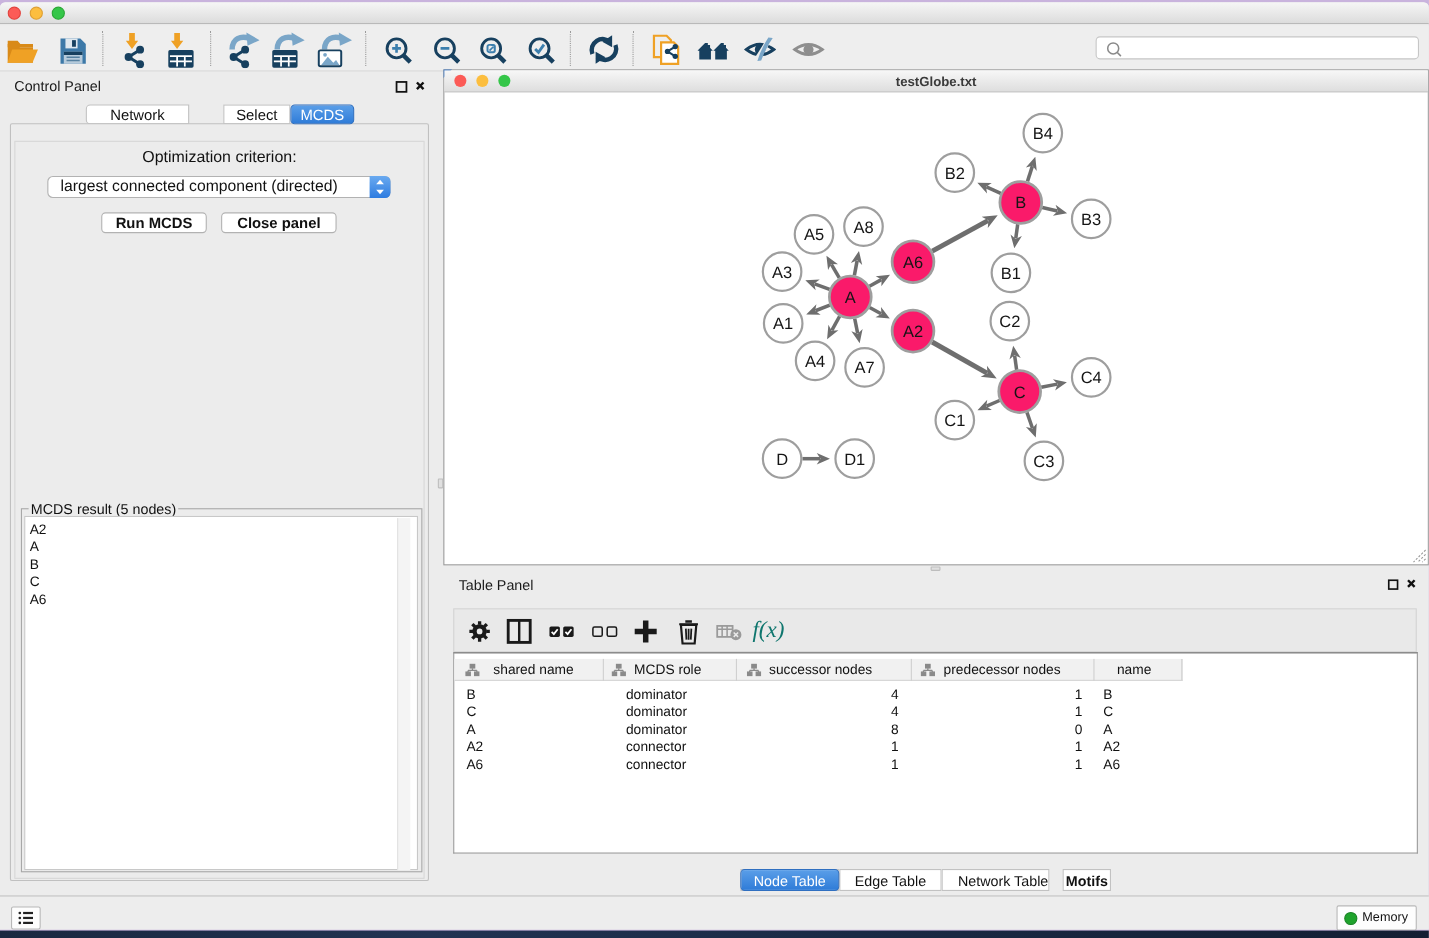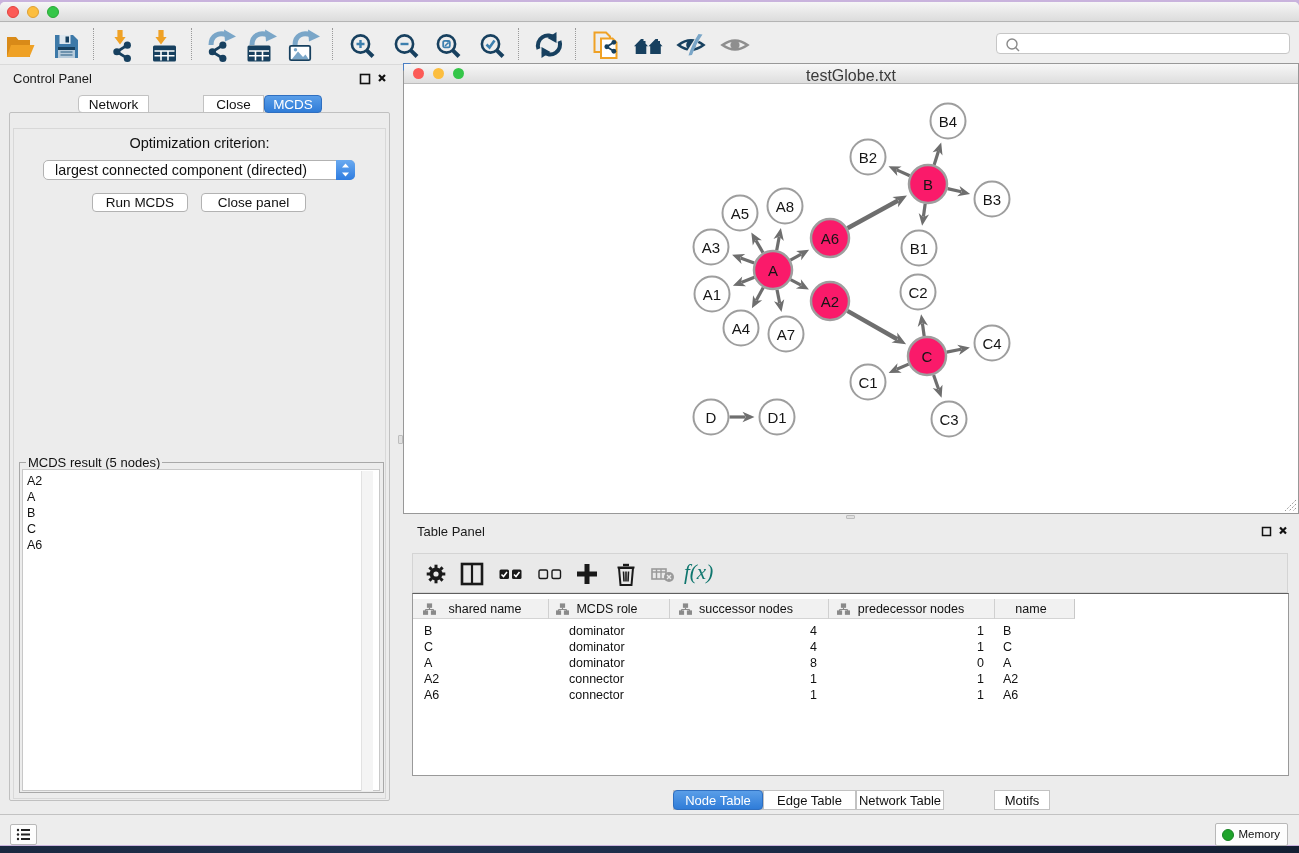--- a/index.html
+++ b/index.html
@@ -18,34 +18,34 @@
 #searchbox { position:absolute; left:996px; top:10px; width:294px; height:21px; background:#fff; border:1px solid #c6c6c6; border-radius:4px; }
 
 #cp-title { position:absolute; left:13px; top:71px; font-size:13px; color:#1a1a1a; }
 .tab { position:absolute; top:95px; height:18px; background:#fff; border:1px solid #c2c2c2; font-size:13.5px; color:#111; text-align:center; line-height:18px; }
 .tabsel { background:linear-gradient(#5a9ee8,#2f7cd8); color:#fff; border:1px solid #2f6fc0; border-radius:4px; z-index:3;}
 #tabpane { position:absolute; left:9px; top:112px; width:381px; height:689px; background:#ececec; border:1px solid #c0c0c0; border-radius:2px; }
 #innerpane { position:absolute; left:3px; top:15px; width:373px; height:671px; border:1px solid #d8d8d8; background:#ececec;}
 #optlabel { position:absolute; left:0; top:6px; width:100%; text-align:center; font-size:14.5px; color:#111; }
 #dropdown { position:absolute; left:29px; top:31px; width:312px; height:20px; background:#fff; border:1px solid #b2b2b2; border-radius:5px; font-size:14.3px; color:#111; line-height:19px; padding-left:11px; }
 #ddbtn { position:absolute; right:-1px; top:-1px; width:19px; height:20px; background:linear-gradient(#6aaaf0,#2e7ce0); border-radius:0 5px 5px 0; }
-.btn { position:absolute; top:64px; height:19px; background:#fff; border:1px solid #b2b2b2; border-radius:4px; font-size:13.5px; color:#111; text-align:center; line-height:17px; }
+.btn { position:absolute; top:64px; height:19px; background:#fff; border:1px solid #b2b2b2; border-radius:4px; font-size:13.5px; color:#111; text-align:center; line-height:17px;font-weight:bold; }
 #fieldset { position:absolute; left:5px; top:333px; width:365px; height:331px; border:1px solid #a8a8a8; }
 #fslegend { position:absolute; left:6px; top:-8px; background:#ececec; font-size:13px; color:#111; padding:0 2px; }
 #fslist { position:absolute; left:2px; top:6px; width:358px; height:322px; background:#fff; border:1px solid #c8c8c8; font-size:12.5px; color:#111; }
 #fslist div { padding-left:4px; height:16px; line-height:16px; }
 #fslist div#fsscroll { position:absolute; right:6px; top:1px; width:12px; height:320px; background:#f4f4f4; border-left:1px solid #e2e2e2;}
 
 #netframe { position:absolute; left:403px; top:63px; width:896px; height:451px; background:#fff; border:1px solid #989898; }
 #nettitle { position:absolute; left:0; top:0; width:894px; height:20px; background:linear-gradient(#f7f7f7,#dedede); border-bottom:1px solid #bcbcbc; }
 #nettitle .t1 { left:9px; background:#fc5b57; }
 #nettitle .t2 { left:29px; background:#fcbe3f; }
 #nettitle .t3 { left:49px; background:#35c649; }
 #nettitle .tl { top:4px; width:11px; height:11px;}
-#ntext { position:absolute; top:3px; width:100%; text-align:center; font-size:16px; color:#3a3a3a; }
+#ntext { position:absolute; top:3px; width:100%; text-align:center; font-size:12px; color:#3a3a3a;font-weight:bold; }
 
 #tp-title { position:absolute; left:417px; top:524px; font-size:13px; color:#1a1a1a; }
 #tptoolbar { position:absolute; left:412px; top:553px; width:876px; height:40px; background:#e9e9e9; border:1px solid #d4d4d4; }
 #ttable { position:absolute; left:412px; top:593px; width:877px; height:183px; background:#fff; border:1px solid #999; border-top:1px solid #5f5f5f;padding-left:21px; }
 .hdrdiv { position:absolute; top:0; height:20px; width:0; border-left:1px solid #d0d0d0; }
 #thead { position:absolute; left:0; top:5px; width:662px; height:20px; border-bottom:1px solid #d4d4d4; border-right:1px solid #c8c8c8; background:#f1f1f1; }
 .hcell { position:absolute; top:3px; font-size:12.5px; color:#111; text-align:center; }
 .trow { position:absolute; font-size:12.5px; color:#111; height:16px; line-height:16px;}
 .btab { position:absolute; top:790px; height:20px; background:#fff; border:1px solid #c2c2c2; font-size:13px; color:#111; text-align:center; line-height:19px; border-radius:0;}
 .btabsel { background:linear-gradient(#5a9ee8,#2f7cd8); color:#fff; border:1px solid #2f6fc0; border-radius:4px; z-index:3;}
@@ -218,23 +218,23 @@
         <line x1="12.6" y1="12.6" x2="16" y2="16" stroke="#8a8a8a" stroke-width="1.4"></line>
       </svg>
     </div>
 </div>
 
 <div id="cp-title">Control Panel</div>
 <svg class="abs" style="left:359px;top:73px" width="30" height="12" viewBox="0 0 30 12">
     <rect x="1.5" y="1.5" width="9" height="9" fill="none" stroke="#111" stroke-width="1.6"></rect>
     <path d="M20 2 L26 8 M26 2 L20 8" stroke="#111" stroke-width="2.2"></path>
   </svg>
-<div class="tab" style="left:78px;width:71px;border-radius:4px 0 0 4px;">Network</div>
+<div class="tab" style="left:78px;width:94px;border-radius:4px 0 0 4px;">Network</div>
 <div class="tab" style="left:149px;width:54px;margin-top:24px;">Style</div>
-<div class="tab" style="left:203px;width:61px;">Close</div>
+<div class="tab" style="left:203px;width:61px;">Select</div>
 <div class="tab tabsel" style="left:264px;width:58px;">MCDS</div>
 <div id="tabpane">
   <div id="innerpane">
     <div id="optlabel">Optimization criterion:</div>
     <div id="dropdown">largest connected component (directed)<div id="ddbtn">
           <svg width="19" height="20" viewBox="0 0 19 20">
             <path d="M9.5 3.5 L13 7.5 L6 7.5 Z" fill="#fff"></path>
             <path d="M9.5 16.5 L13 12.5 L6 12.5 Z" fill="#fff"></path>
           </svg>
         </div></div>
@@ -480,22 +480,22 @@
 <div class="trow" style="left:590px;top:77px;">A2</div>
 <div class="trow" style="left:11px;top:93px;">A6</div>
 <div class="trow" style="left:156px;top:93px;">connector</div>
 <div class="trow" style="left:330px;top:93px;width:74px;text-align:right;">1</div>
 <div class="trow" style="left:500px;top:93px;width:71px;text-align:right;">1</div>
 <div class="trow" style="left:590px;top:93px;">A6</div>
 </div>
 <div class="btab" style="left:673px;width:90px;"></div>
 <div class="btab btabsel" style="left:673px;width:90px;">Node Table</div>
 <div class="btab" style="left:763px;width:93px;">Edge Table</div>
-<div class="btab" style="left:856px;width:88px;">Network Table</div>
-<div class="btab" style="left:994px;width:56px;">Motifs</div>
+<div class="btab" style="left:856px;width:98px;text-align:right;">Network Table</div>
+<div class="btab" style="left:966px;width:44px;font-weight:bold;">Motifs</div>
 
 <div id="statusbar">
   <div id="sbtn">
       <svg width="25" height="19" viewBox="0 0 25 19">
         <g fill="#222">
           <circle cx="7" cy="5" r="1.2"></circle>
           <rect x="10" y="4" width="9" height="2"></rect>
           <circle cx="7" cy="9.5" r="1.2"></circle>
           <rect x="10" y="8.5" width="9" height="2"></rect>
           <circle cx="7" cy="14" r="1.2"></circle>

